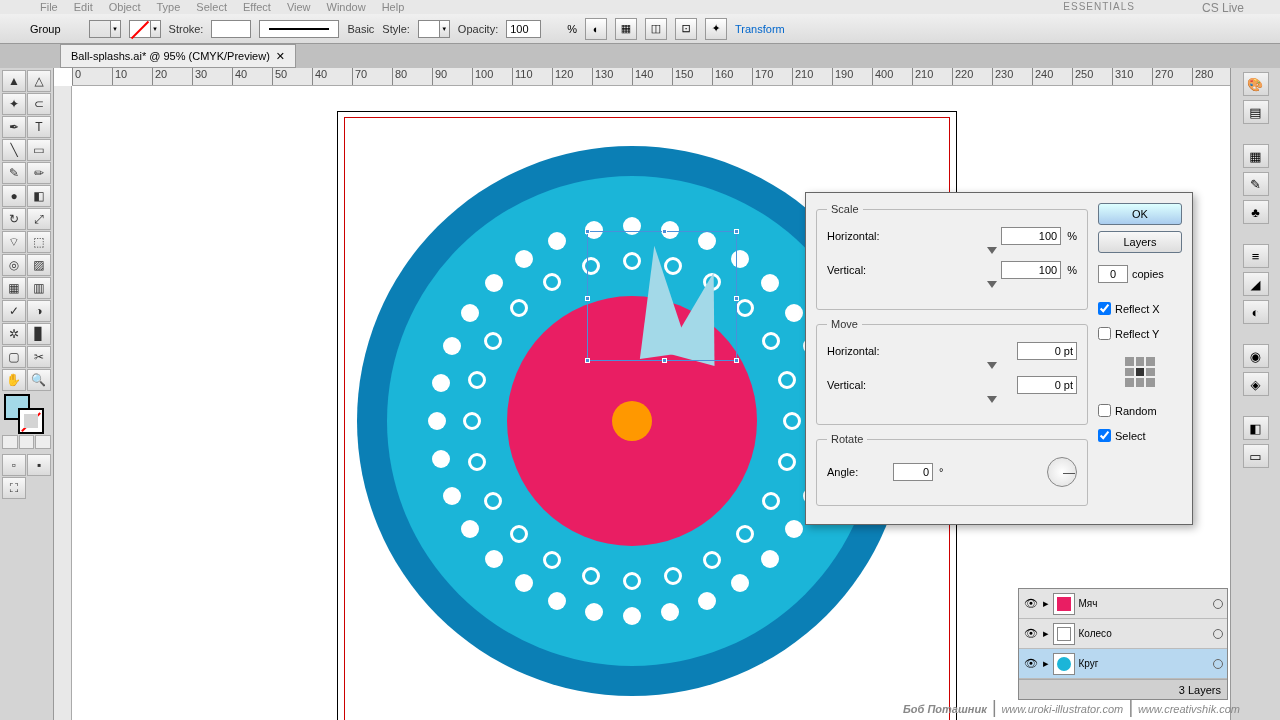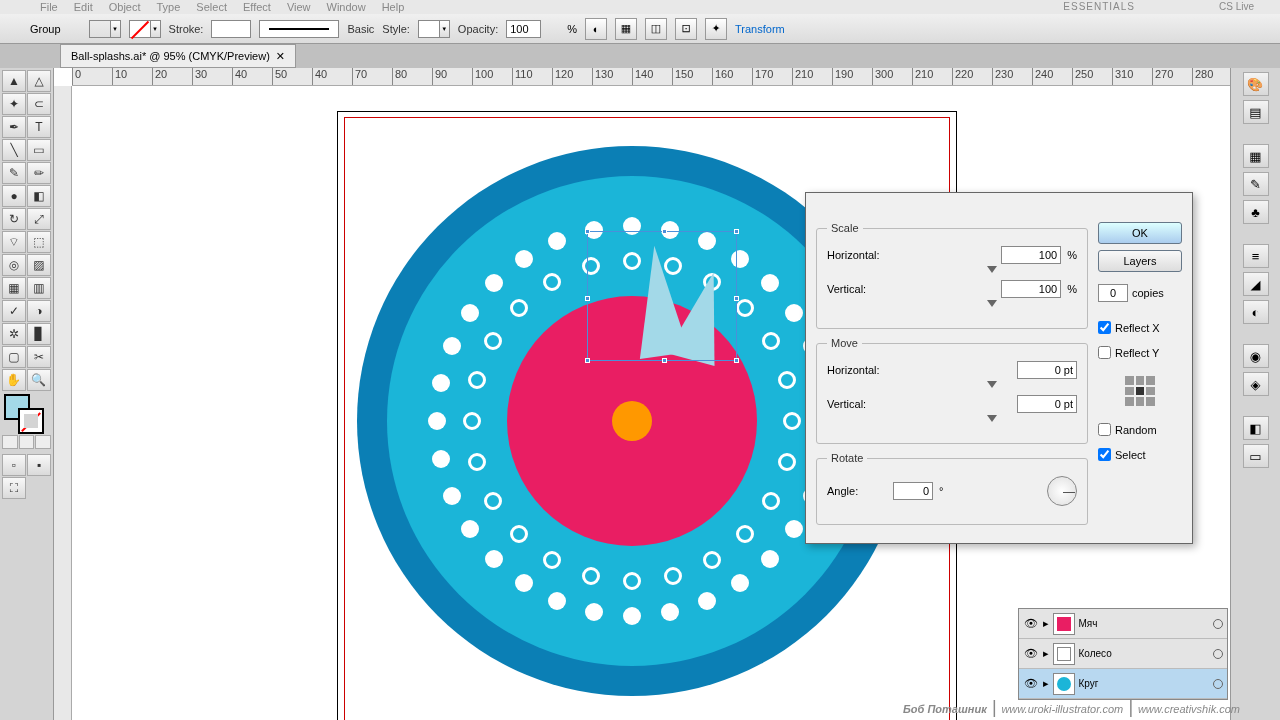--- a/index.html
+++ b/index.html
@@ -64,21 +64,21 @@
 .splash { position: absolute; left: 265px; top: 100px; }
 .splash-tri { position: absolute; width: 0; height: 0; }
 .tri1 { border-left: 30px solid transparent; border-right: 20px solid transparent; border-bottom: 110px solid #a3d9e8; left: 10px; top: 0; transform: rotate(-8deg); }
 .tri2 { border-left: 25px solid transparent; border-right: 25px solid transparent; border-bottom: 90px solid #a3d9e8; left: 55px; top: 25px; transform: rotate(15deg); }
 .sel-box { position: absolute; border: 1px solid #4a90d9; }
 .sel-pt { position: absolute; width: 5px; height: 5px; background: #4a90d9; border: 1px solid #fff; }
 
 
 .dialog { position: absolute; left: 805px; top: 192px; width: 388px; background: #f0f0f0; border: 1px solid #666; box-shadow: 3px 3px 8px rgba(0,0,0,.3); }
 .dialog-title { height: 26px; background: linear-gradient(#fff,#e0e8f0); border-bottom: 1px solid #aaa; padding: 5px 10px; }
-.dialog-body { padding: 10px; display: flex; gap: 10px; margin-top: 19px; }
+.dialog-body { padding: 10px; display: flex; gap: 10px; }
 .dialog-left { flex: 1; }
 .dialog-right { width: 90px; display: flex; flex-direction: column; gap: 6px; }
 .fieldset { border: 1px solid #bbb; border-radius: 3px; padding: 8px 10px 14px; margin-bottom: 8px; }
 .fieldset legend { padding: 0 4px; color: #333; }
 .field-row { display: flex; align-items: center; gap: 6px; margin: 4px 0; }
 .field-row label { width: 60px; }
 .field-row input[type=text] { width: 60px; height: 18px; border: 1px solid #888; text-align: right; padding-right: 3px; }
 .slider { width: 180px; height: 6px; position: relative; margin: 2px 0 6px 70px; }
 .slider::after { content:""; position: absolute; left: 50%; top: -2px; width: 0; height: 0; border-left: 5px solid transparent; border-right: 5px solid transparent; border-top: 7px solid #666; }
 .dlg-btn { height: 22px; border: 1px solid #678; border-radius: 3px; background: linear-gradient(#dff,#ace); cursor: pointer; }
@@ -105,21 +105,21 @@
 .layer-thumb { width: 22px; height: 22px; border: 1px solid #888; background: #fff; display: flex; align-items: center; justify-content: center; }
 .layer-name { flex: 1; font-size: 10px; }
 .radio-dot { width: 10px; height: 10px; border: 1px solid #666; border-radius: 50%; }
 .layers-footer { height: 20px; background: #d0d0d0; border-top: 1px solid #aaa; display: flex; align-items: center; justify-content: flex-end; padding: 0 6px; font-size: 9px; gap: 8px; }
 
 
 .watermark { position: absolute; right: 40px; bottom: 2px; font-size: 18px; color: #888; font-style: italic; }
 .watermark b { font-weight: bold; }
 
 .essentials { position: absolute; right: 145px; top: 1px; font-size: 10px; color: #888; letter-spacing: 1px; }
-.cslive { position: absolute; right: 26px; top: 1px; font-size: 10px; color: #888; }
+.cslive { position: absolute; right: 36px; top: 1px; font-size: 12px; color: #888; }
 </style>
 </head>
 <body>
 
 <div class="menubar">
   <span>File</span>
   <span>Edit</span>
   <span>Object</span>
   <span>Type</span>
   <span>Select</span>
@@ -264,21 +264,21 @@
         <div>100</div>
         <div>110</div>
         <div>120</div>
         <div>130</div>
         <div>140</div>
         <div>150</div>
         <div>160</div>
         <div>170</div>
         <div>210</div>
         <div>190</div>
-        <div>300</div>
+        <div>400</div>
         <div>210</div>
         <div>220</div>
         <div>230</div>
         <div>240</div>
         <div>250</div>
         <div>310</div>
         <div>270</div>
         <div>280</div>
       </div>
     <div class="ruler-v"></div>
@@ -493,17 +493,20 @@
   </div>
   <div class="layer-row sel">
     <span class="eye">👁</span>
     <span>▸</span>
     <div class="layer-thumb">
         <div style="width:14px;height:14px;border-radius:50%;background:#1bb5d8"></div>
       </div>
     <span class="layer-name">Круг</span>
     <div class="radio-dot"></div>
   </div>
+  <div class="layers-footer">
+    <span>3 Layers</span>
+  </div>
 </div>
 
 <div class="watermark">
   <b>Боб Поташник</b> | <span>www.uroki-illustrator.com</span> | <span>www.creativshik.com</span>
 </div>
 
 </body></html>

